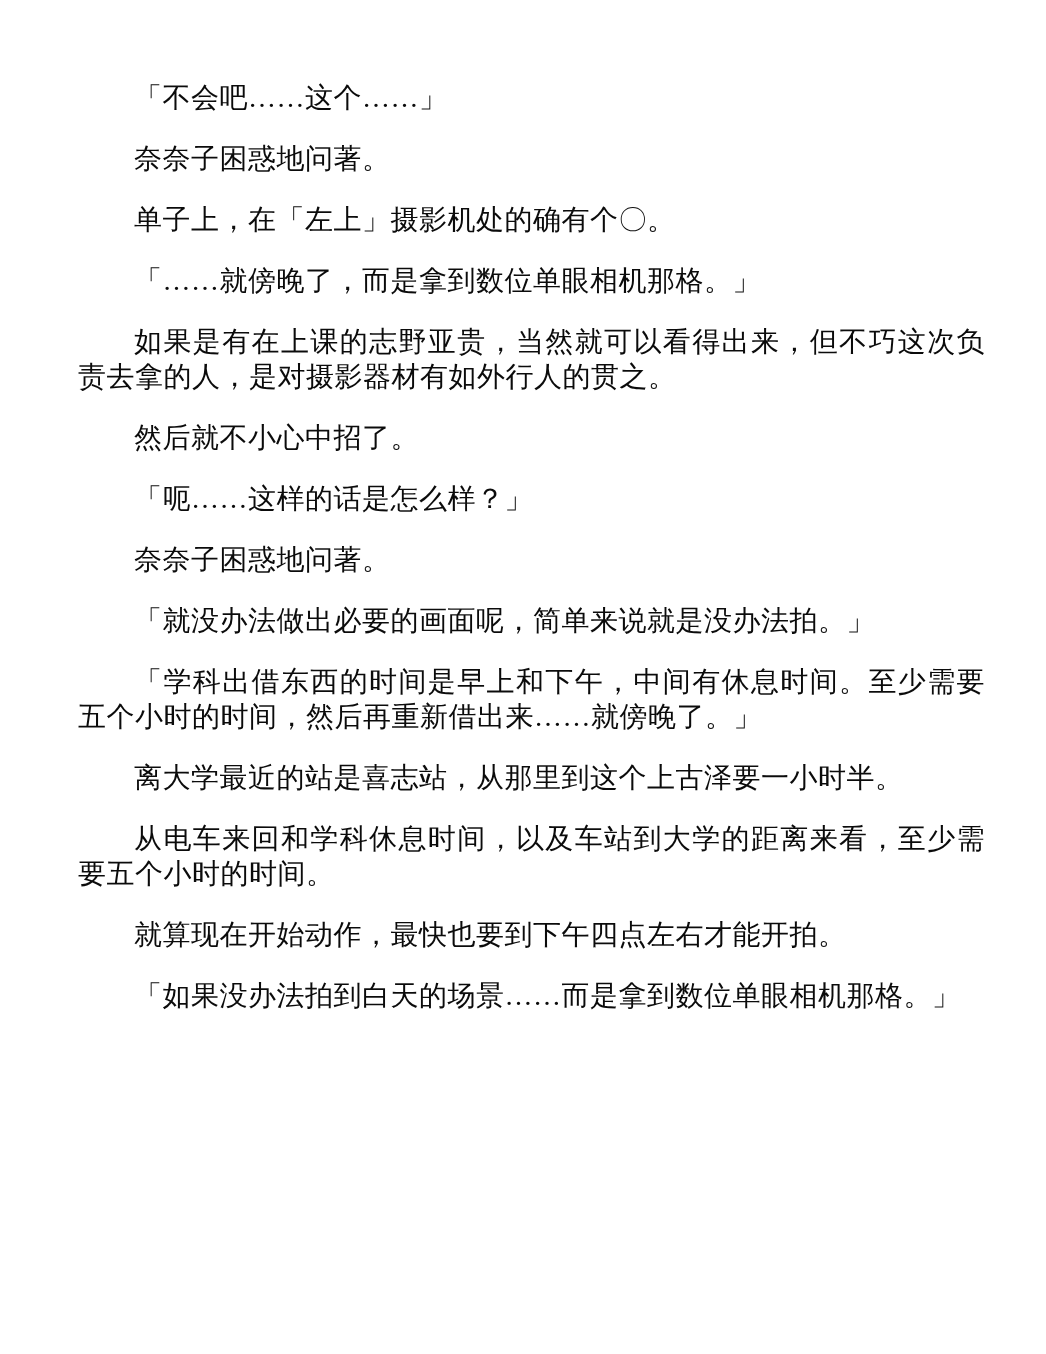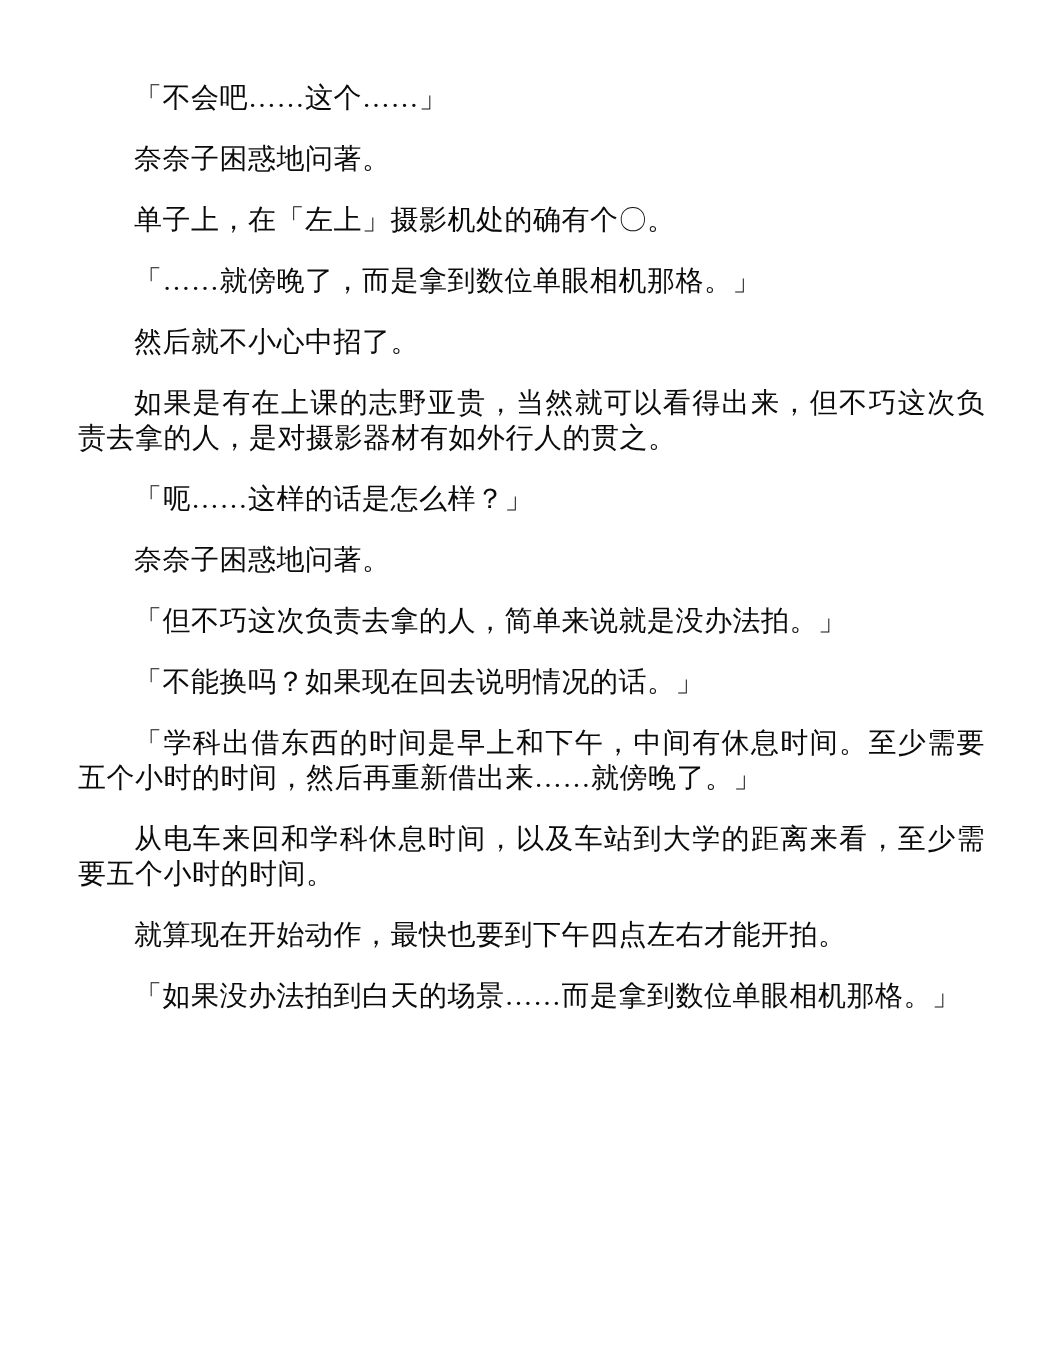--- a/index.html
+++ b/index.html
@@ -30,23 +30,23 @@
   }
 </style>
 </head>
 <body>
 
 <div class="page">
   <p>「不会吧……这个……」</p>
   <p>奈奈子困惑地问著。</p>
   <p>单子上，在「左上」摄影机处的确有个〇。</p>
   <p>「……就傍晚了，而是拿到数位单眼相机那格。」</p>
+  <p>如果是有在上课的志野亚贵，当然就可以看得出来，但不巧这次负责去拿的人，是对摄影器材有如外行人的贯之。</p>
   <p>然后就不小心中招了。</p>
-  <p>如果是有在上课的志野亚贵，当然就可以看得出来，但不巧这次负责去拿的人，是对摄影器材有如外行人的贯之。</p>
   <p>「呃……这样的话是怎么样？」</p>
   <p>奈奈子困惑地问著。</p>
-  <p>「但不巧这次负责去拿的人，简单来说就是没办法拍。」</p>
-  <p>「不能换吗？如果现在回去说明情况的话。」</p>
+  <p>「就没办法做出必要的画面呢，简单来说就是没办法拍。」</p>
   <p>「学科出借东西的时间是早上和下午，中间有休息时间。至少需要五个小时的时间，然后再重新借出来……就傍晚了。」</p>
+  <p>离大学最近的站是喜志站，从那里到这个上古泽要一小时半。</p>
   <p>从电车来回和学科休息时间，以及车站到大学的距离来看，至少需要五个小时的时间。</p>
   <p>就算现在开始动作，最快也要到下午四点左右才能开拍。</p>
   <p>「如果没办法拍到白天的场景……而是拿到数位单眼相机那格。」</p>
 </div>
 
 </body></html>

